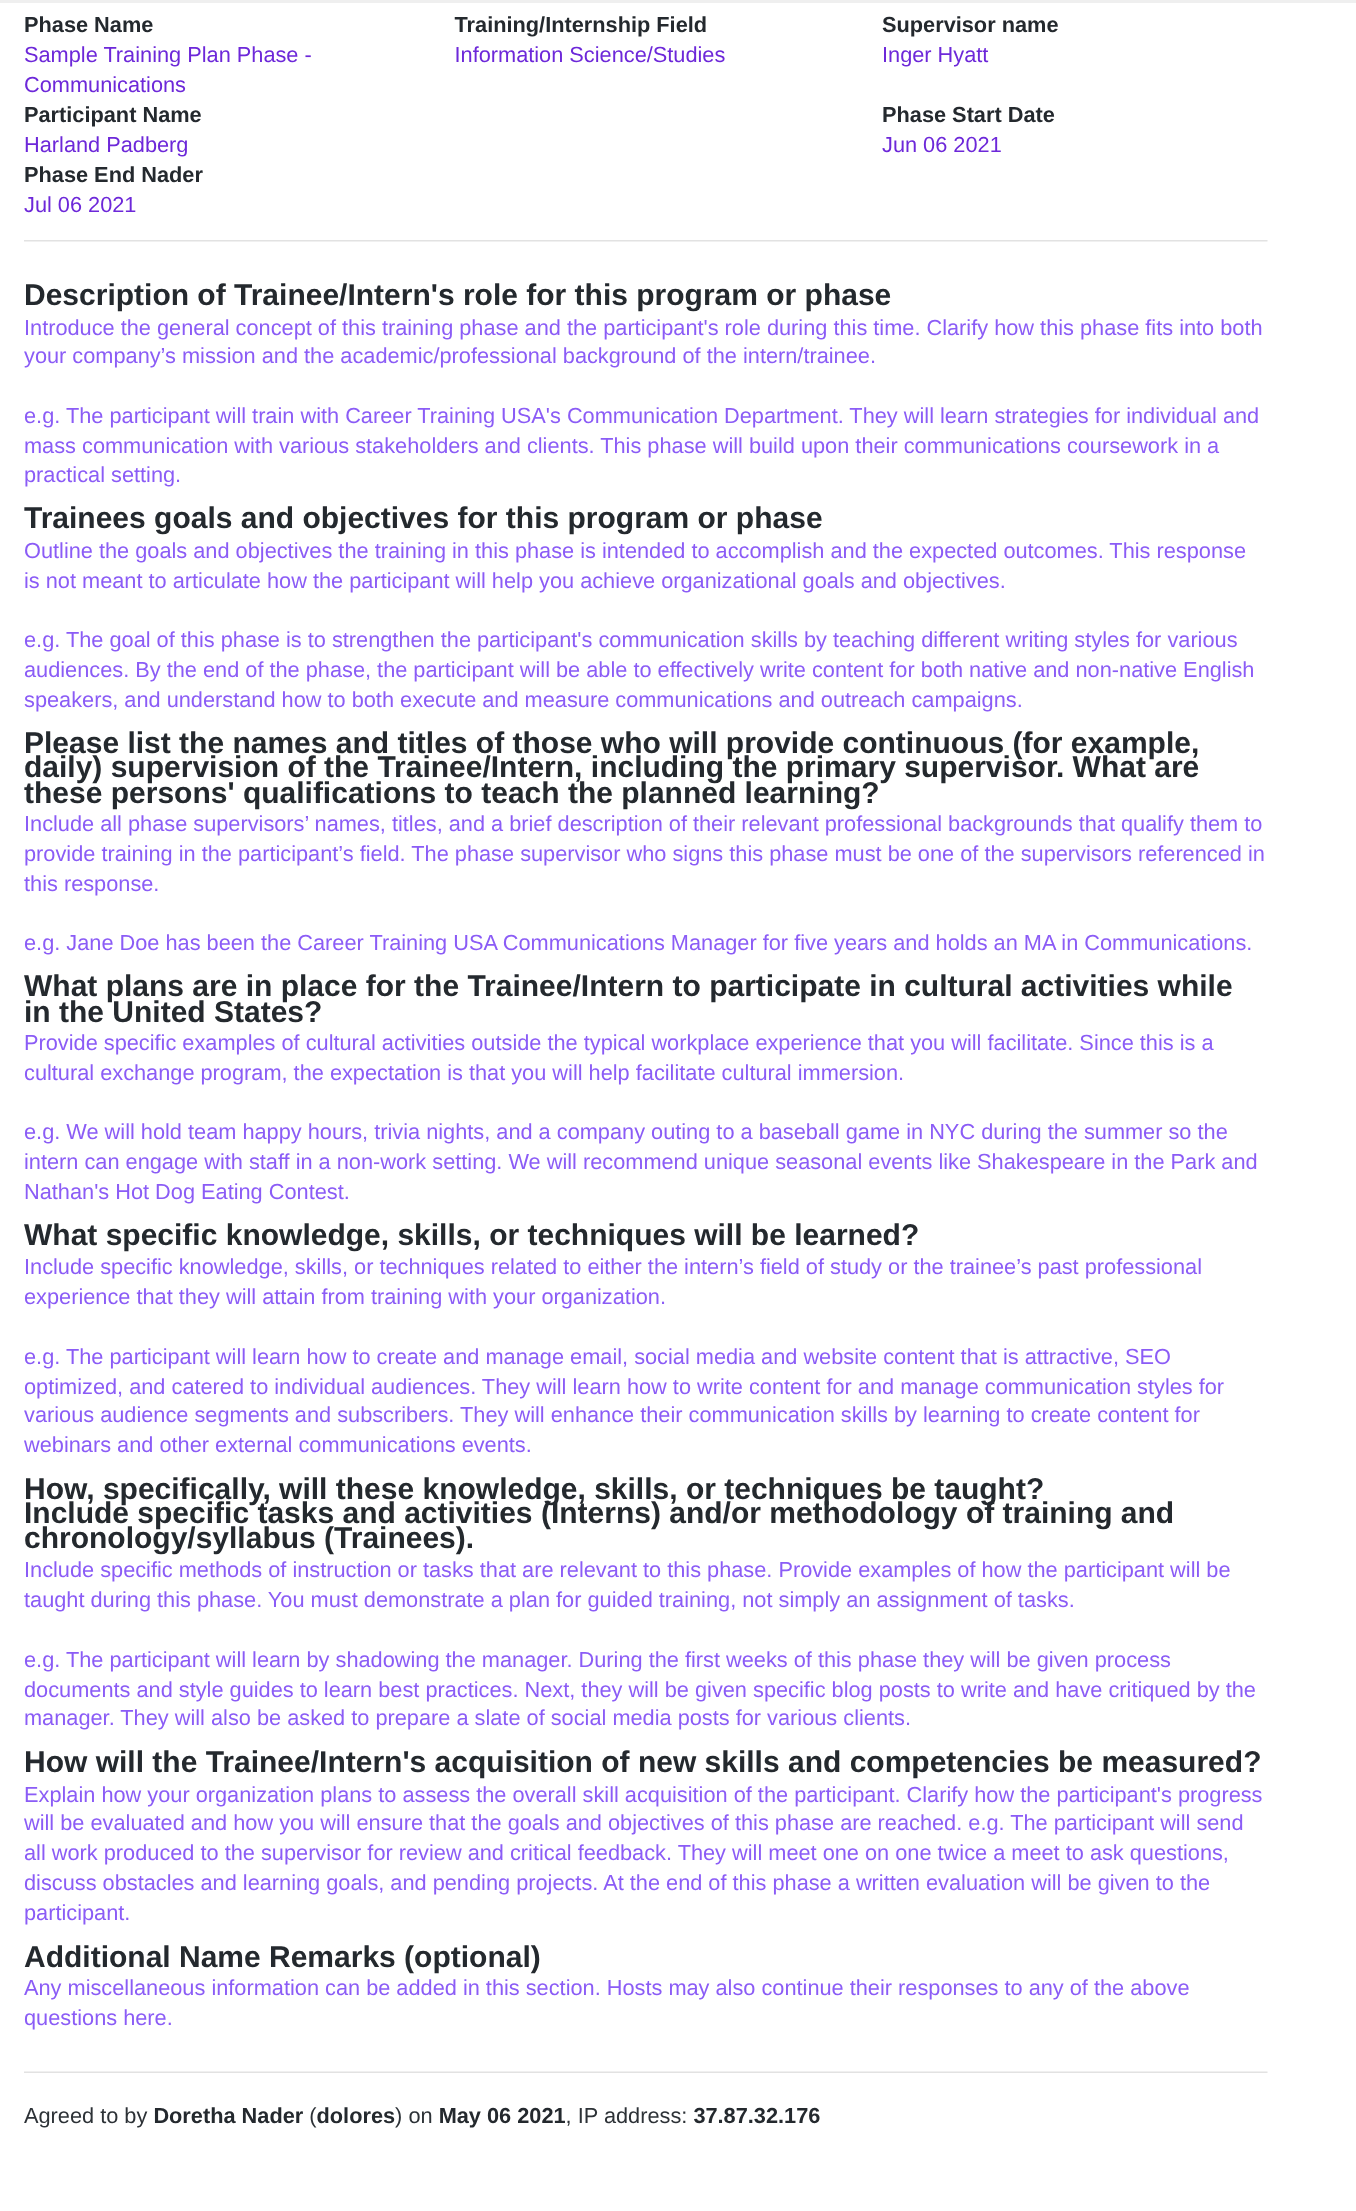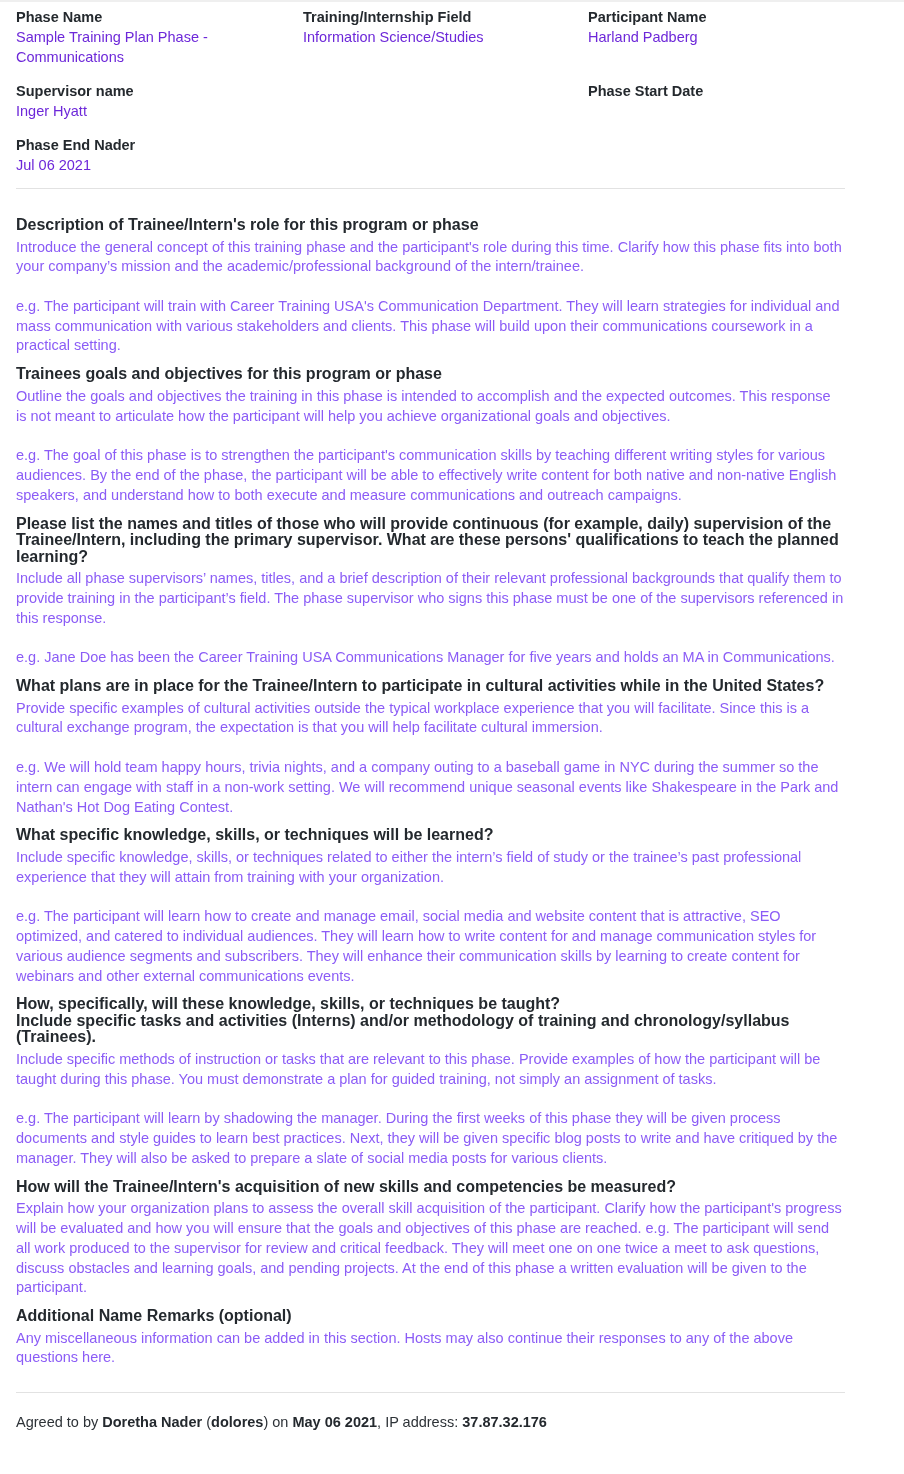--- a/index.html
+++ b/index.html
@@ -12,21 +12,21 @@
     color: #2d3237;
     border-top: 2px solid #efefef;
   }
   .page {
     padding: 5px 59px 10px 16px; 
   }
   
   .meta-grid {
     display: grid;
     grid-template-columns: 287px 285px 1fr;
-    row-gap: 14px;
+    row-gap: 0;
   }
   .meta-field .label {
     font-weight: 700;
     color: #24292e;
     line-height: 20px;
   }
   .meta-field .value {
     line-height: 20px;
     color: #6d28d9;
     padding-right: 30px;
@@ -34,21 +34,21 @@
   .divider {
     border: none;
     height: 1px;
     background: #e2e2e2;
     margin-top: 13px;
   }
   
   .sections { margin-top: 28px; }
   .section { margin-bottom: 10px; }
   .section-heading {
-    font-size: 16px;
+    font-size: 20px;
     font-weight: 700;
     color: #24292e;
     line-height: 16.5px;
     margin: 10px 0 4px 0;
     white-space: pre-line;
   }
   .section-body {
     line-height: 19.8px;
     white-space: pre-line;
     color: #8b5cf6;
@@ -70,30 +70,31 @@
   <div class="meta-grid">
     <div class="meta-field">
       <div class="label">Phase Name</div>
       <div class="value">Sample Training Plan Phase - Communications</div>
     </div>
     <div class="meta-field">
       <div class="label">Training/Internship Field</div>
       <div class="value">Information Science/Studies</div>
     </div>
     <div class="meta-field">
+      <div class="label">Supervisor name</div>
+      <div class="value">Inger Hyatt</div>
+    </div>
+    <div class="meta-field">
       <div class="label">Participant Name</div>
       <div class="value">Harland Padberg</div>
-    </div>
-    <div class="meta-field">
-      <div class="label">Supervisor name</div>
-      <div class="value">Inger Hyatt</div>
     </div>
     <div class="meta-field"></div>
     <div class="meta-field">
       <div class="label">Phase Start Date</div>
+      <div class="value">Jun 06 2021</div>
     </div>
     <div class="meta-field">
       <div class="label">Phase End Nader</div>
       <div class="value">Jul 06 2021</div>
     </div>
   </div>
 
   <hr class="divider">
 
   <div class="sections">

